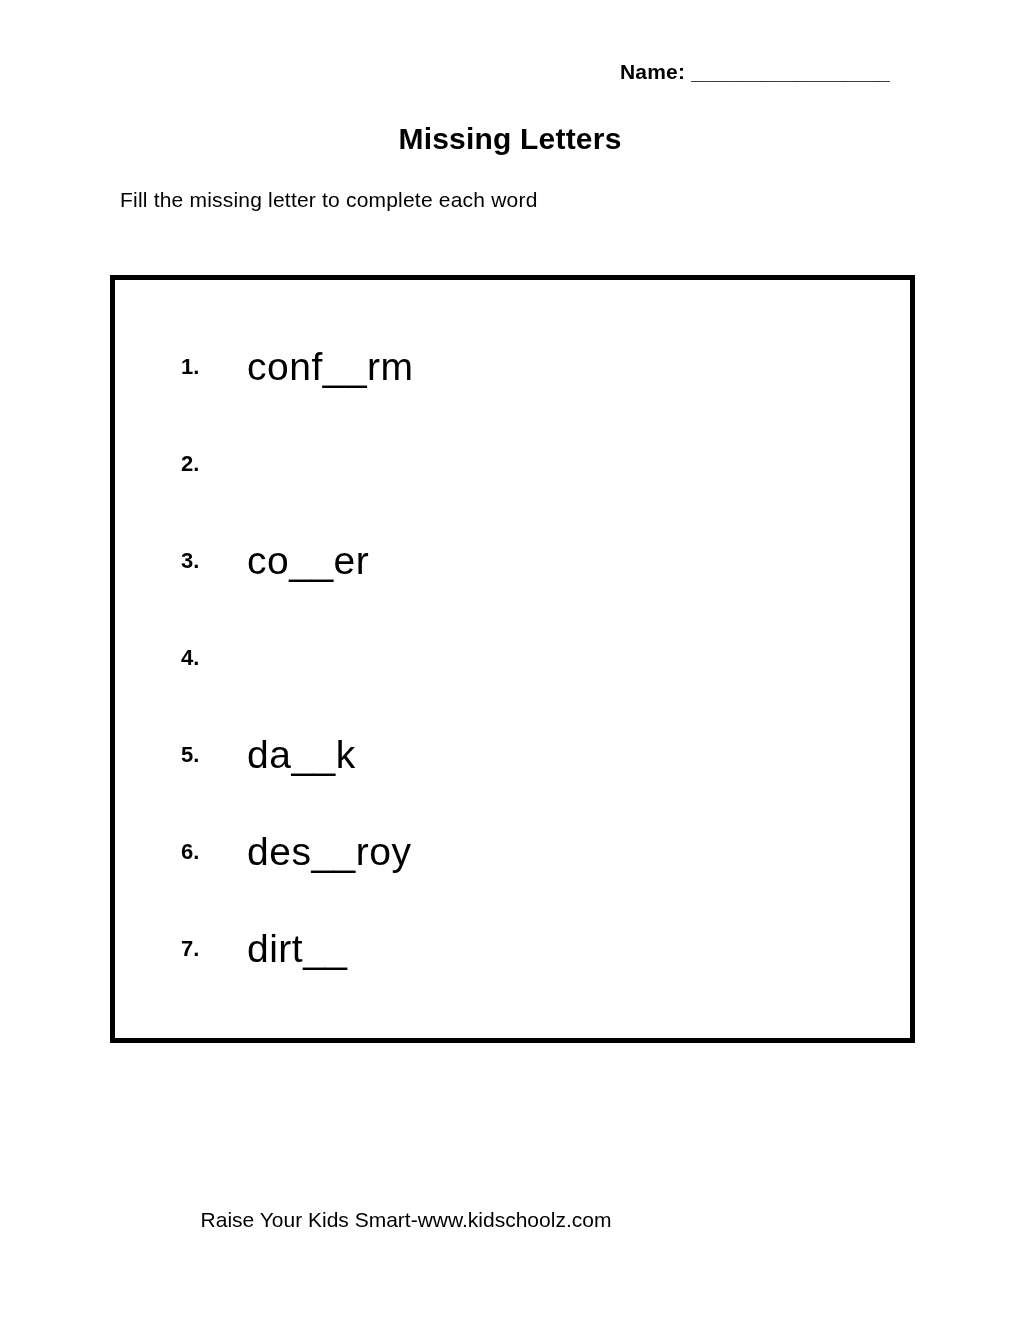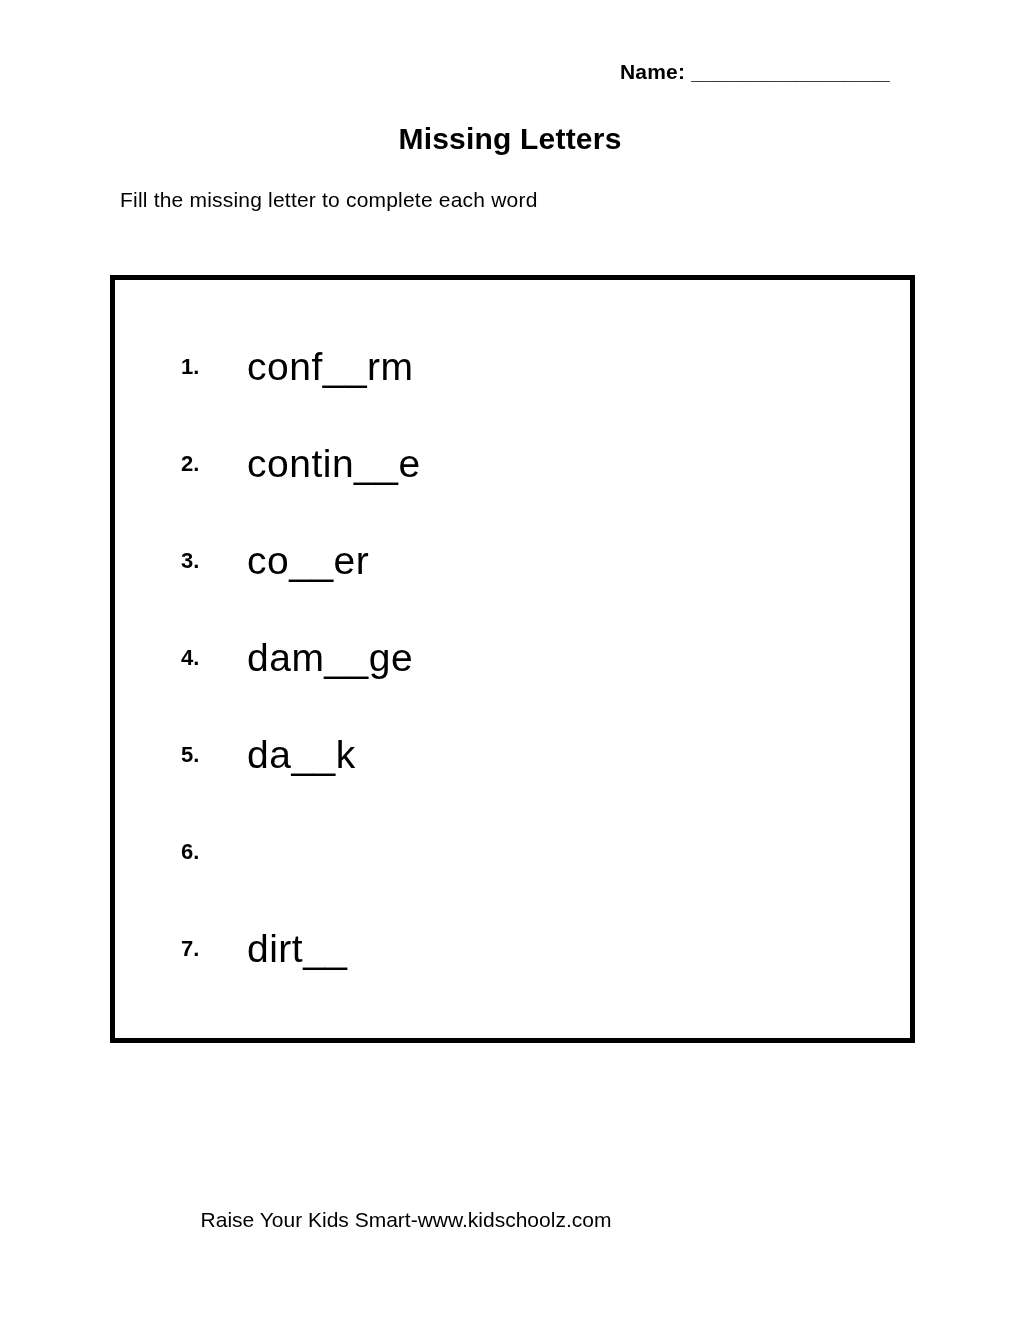--- a/index.html
+++ b/index.html
@@ -102,40 +102,39 @@
   <div class="instruction">Fill the missing letter to complete each word</div>
 
   <div class="word-box" id="word-list">
   <div class="word-row">
     <span class="item-number">1.</span>
     <span class="item-word">conf__rm</span>
   </div>
 
   <div class="word-row">
     <span class="item-number">2.</span>
-    <span class="item-word">contin__e</span>
   </div>
 
   <div class="word-row">
     <span class="item-number">3.</span>
     <span class="item-word">co__er</span>
   </div>
 
   <div class="word-row">
     <span class="item-number">4.</span>
-    <span class="item-word">dam__ge</span>
   </div>
 
   <div class="word-row">
     <span class="item-number">5.</span>
     <span class="item-word">da__k</span>
   </div>
 
   <div class="word-row">
     <span class="item-number">6.</span>
+    <span class="item-word">des__roy</span>
   </div>
 
   <div class="word-row">
     <span class="item-number">7.</span>
     <span class="item-word">dirt__</span>
   </div>
 </div>
 
   <div class="footer">Raise Your Kids Smart-www.kidschoolz.com</div>
 

